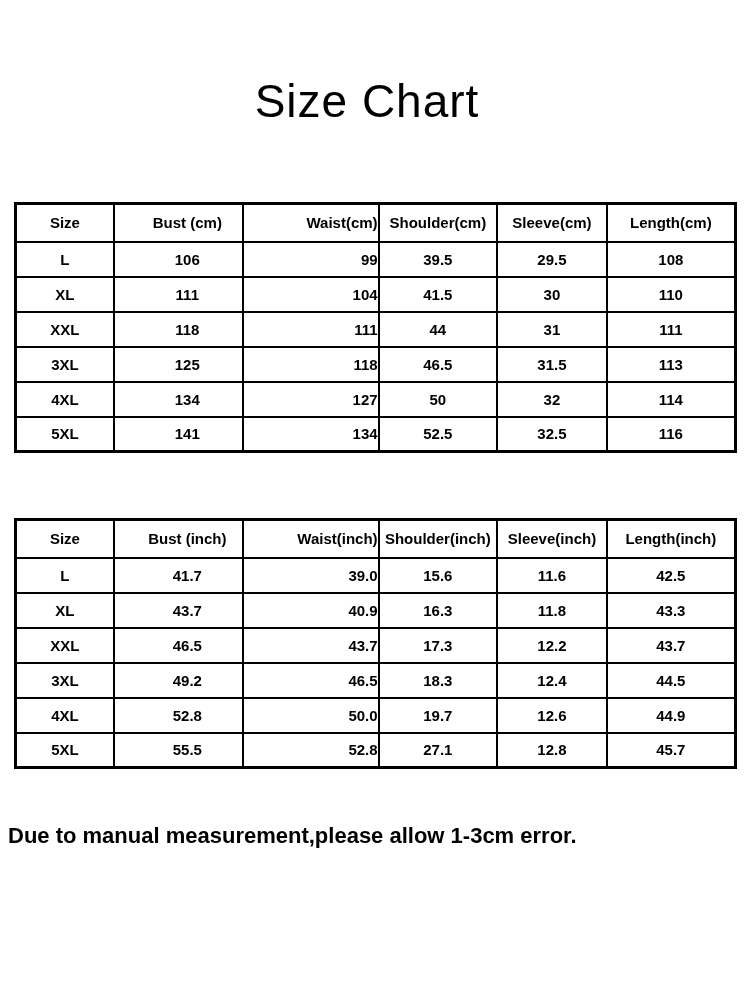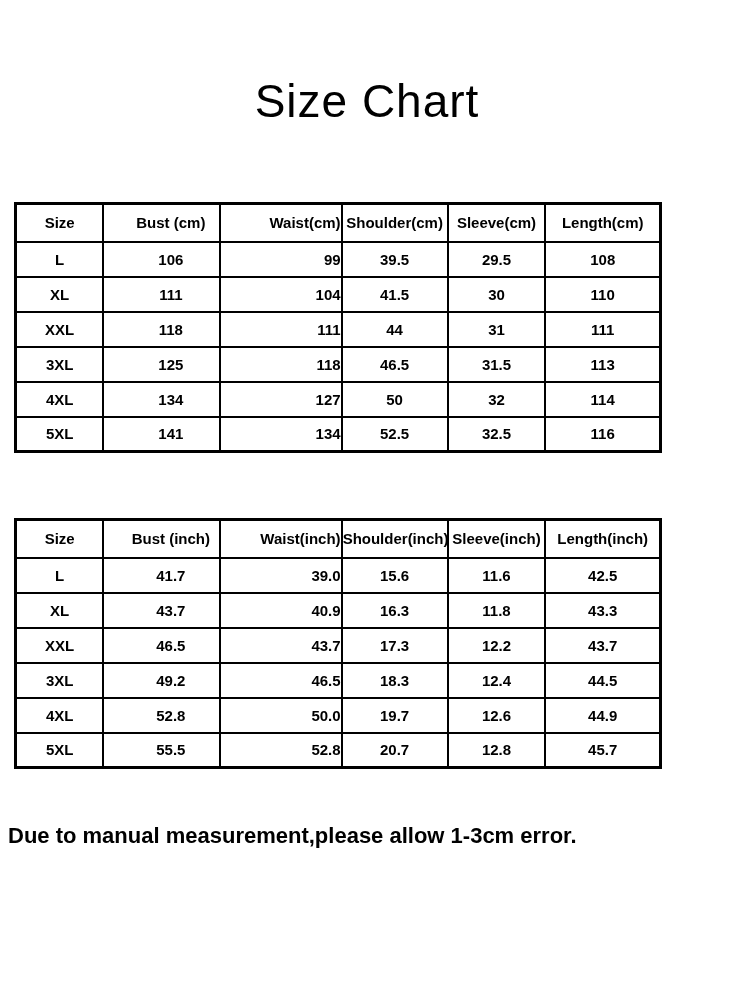--- a/index.html
+++ b/index.html
@@ -25,21 +25,21 @@
     box-sizing: border-box;
     text-align: center;
     font-size: 46px;
     font-weight: normal;
     letter-spacing: 1px;
     line-height: 1;
   }
   table.size-table {
     position: absolute;
     left: 14px;
-    width: 648px;
+    width: 723px;
     height: 248px;
     border-collapse: collapse;
     table-layout: fixed;
     border: 3px solid #000000;
   }
   #size-table-0 { top: 202px; }
   #size-table-1 { top: 518px; }
   .size-table th, .size-table td {
     border: 2px solid #000000;
     text-align: center;
@@ -183,20 +183,20 @@
           <td>52.8</td>
           <td>50.0</td>
           <td>19.7</td>
           <td>12.6</td>
           <td>44.9</td>
         </tr>
         <tr>
           <td>5XL</td>
           <td>55.5</td>
           <td>52.8</td>
-          <td>20.7</td>
+          <td>27.1</td>
           <td>12.8</td>
           <td>45.7</td>
         </tr>
       </tbody>
     </table>
   <p class="measurement-note">Due to manual measurement,please allow 1-3cm error.</p>
 </div>
 
 </body></html>

